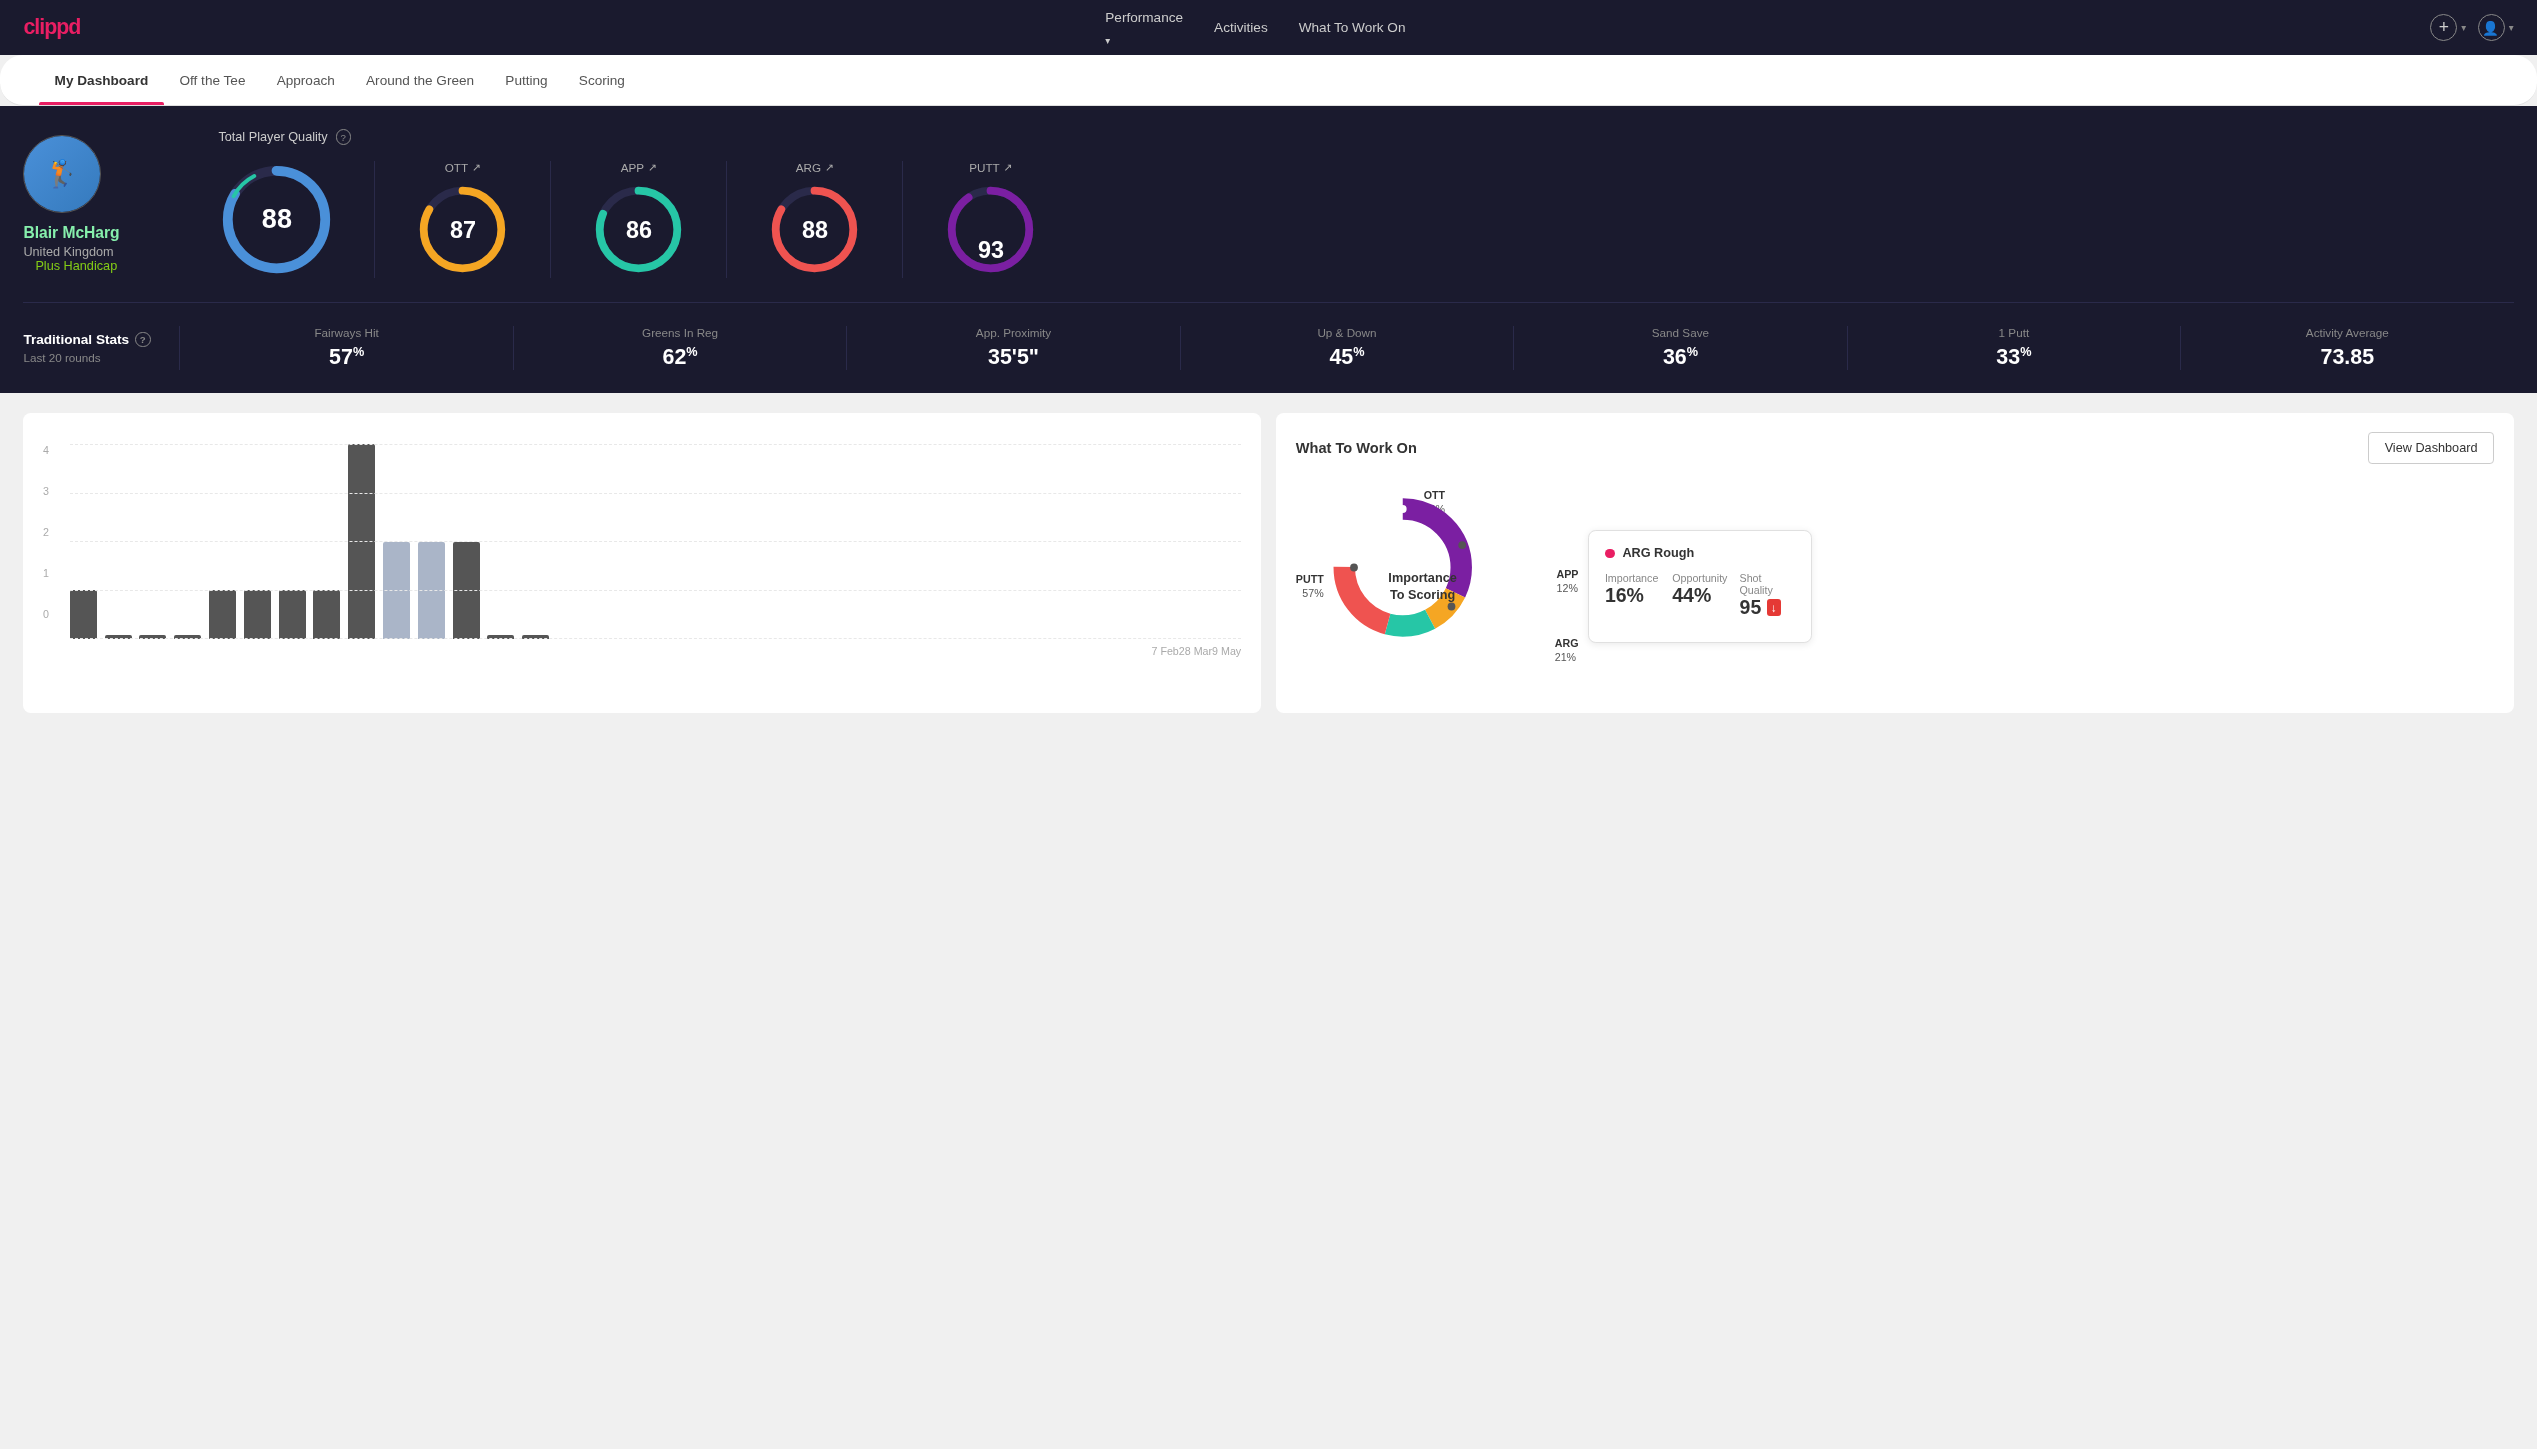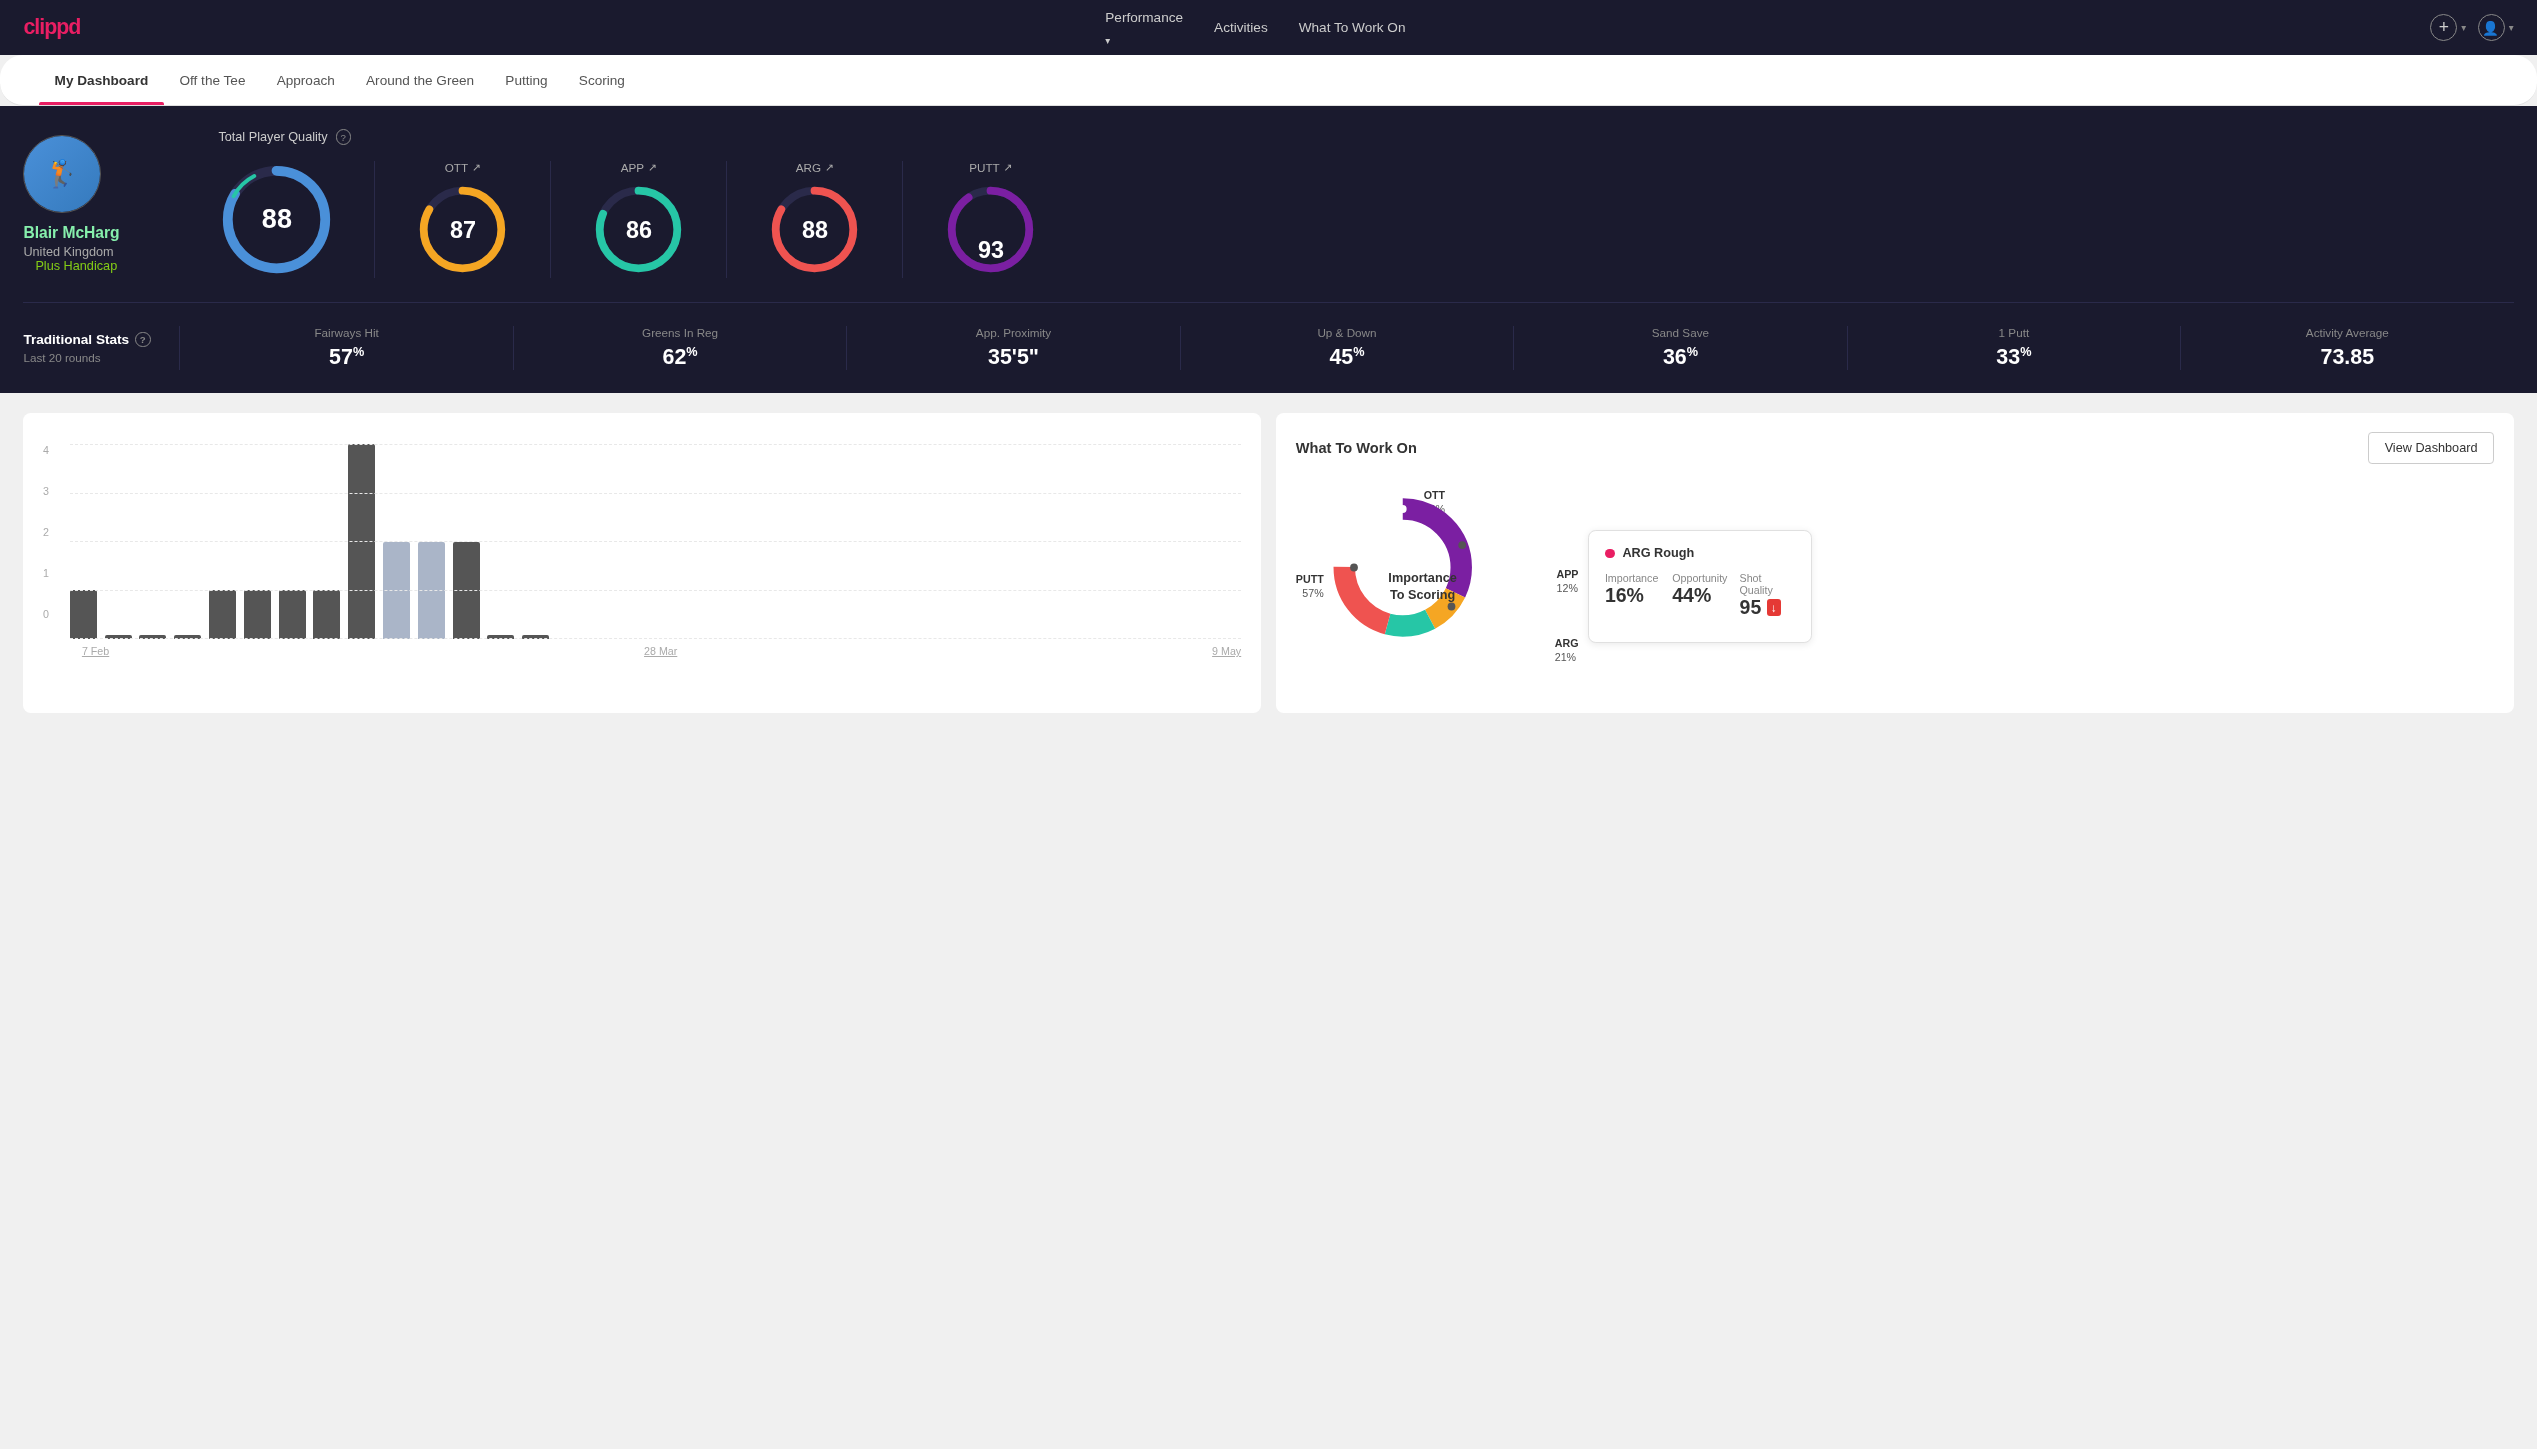--- a/index.html
+++ b/index.html
@@ -272,26 +272,25 @@
       display: flex;
       flex-direction: column;
       justify-content: space-between;
       pointer-events: none;
     }
     .grid-line { border-top: 1px dashed #e8e8e8; width: 100%; }
     .bar { width: 27px; background: #555; border-radius: 1.9px 1.9px 0 0; flex-shrink: 0; }
     .bar.light { background: #aab5c8; }
     .x-axis {
       display: flex;
-      justify-content: space-between;
+      justify-content: flex-end;
       margin-left: 39px;
       margin-top: 5.8px;
       color: #aaa;
       font-size: 10.7px;
-      text-decoration: underline;
     }
 
     
     .donut-section {
       display: flex;
       align-items: center;
       gap: 19.5px;
     }
     .donut-container { position: relative; width: 195px; height: 195px; flex-shrink: 0; }
     .donut-center-label {

